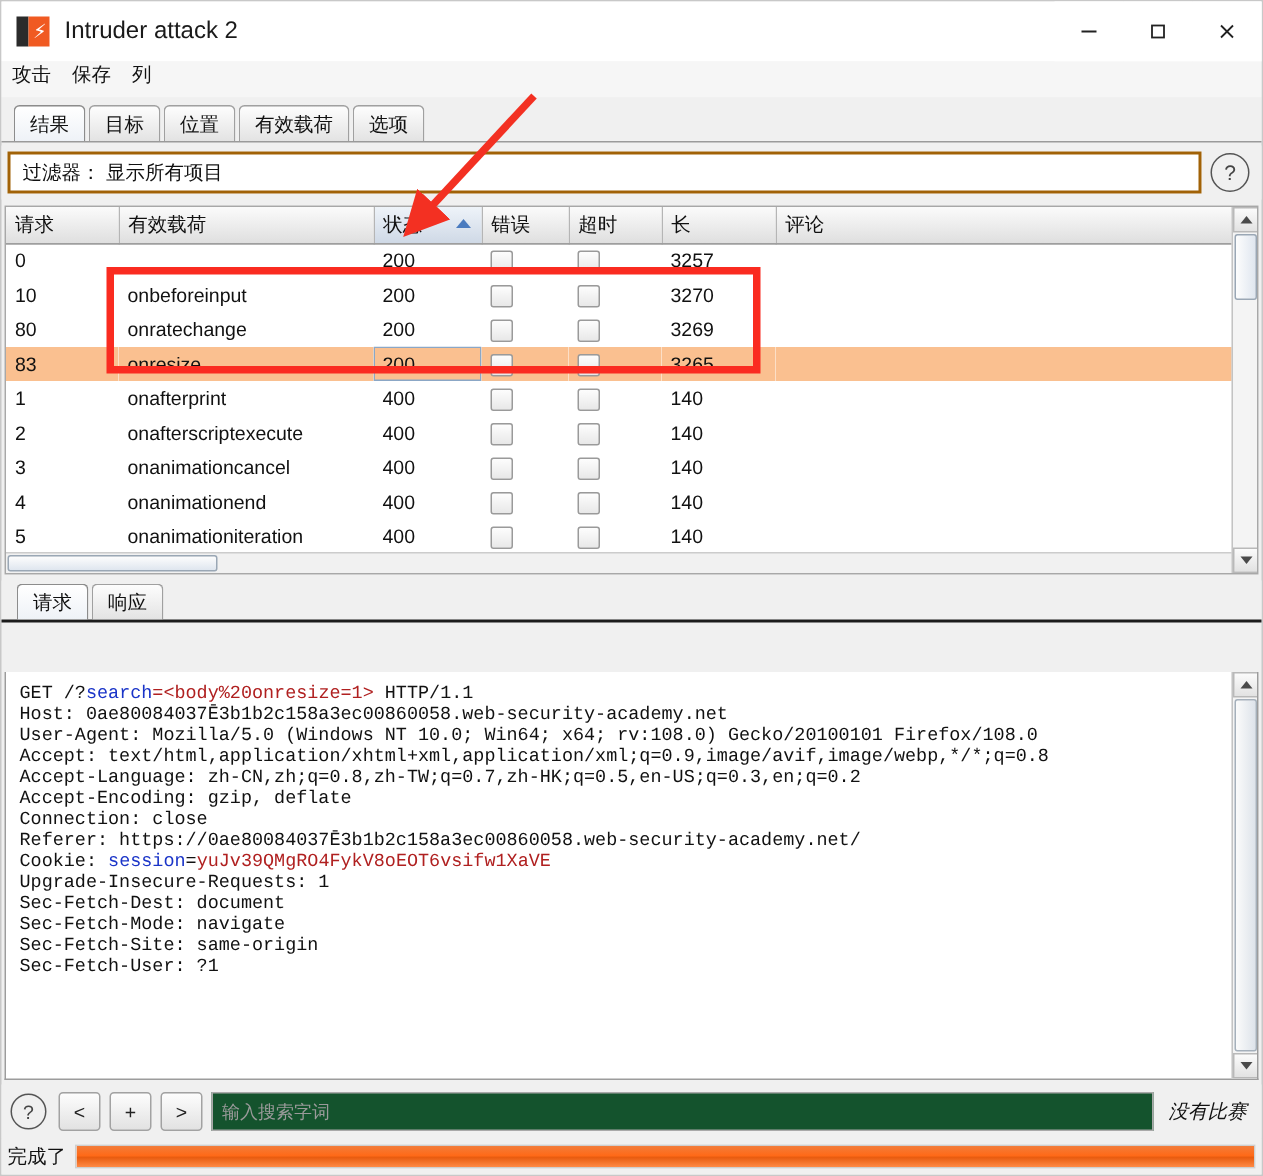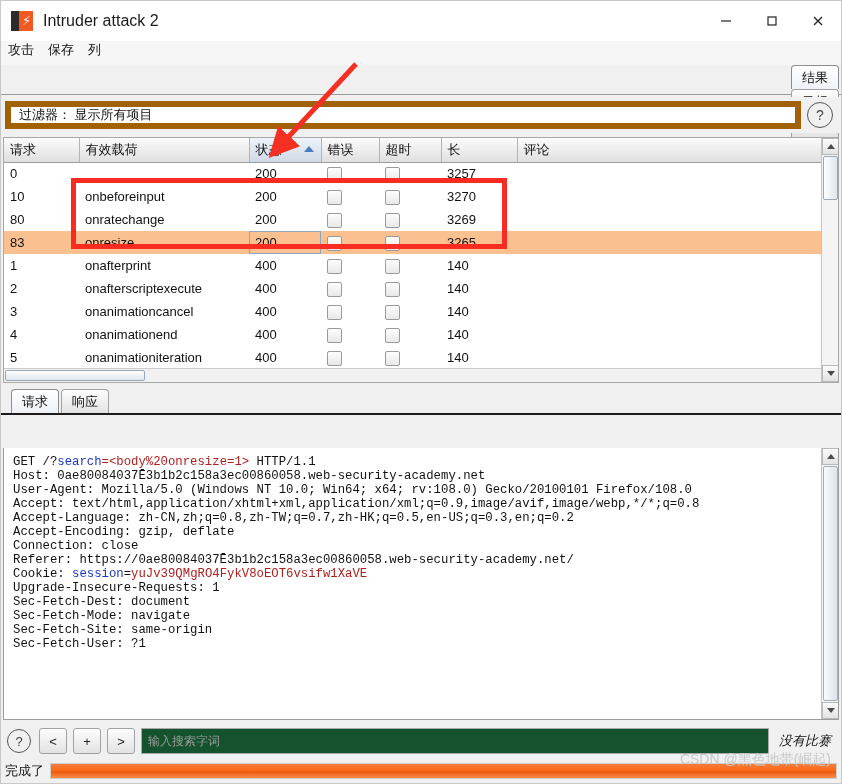--- a/index.html
+++ b/index.html
@@ -22,32 +22,32 @@
   .win-btns{margin-left:auto;display:flex;height:40px;}
   .win-btn{width:46px;height:40px;display:flex;align-items:center;justify-content:center;font-size:15px;color:#222;background:#fff;}
   .win-btn.close{margin-right:0;}
   .win-btn svg{display:block;}
 
   
   .menubar{position:absolute;left:0;top:40px;width:840px;height:24px;background:#f6f6f6;display:flex;align-items:flex-start;}
   .menu-item{padding:0 7px;font-size:13px;color:#111;}
 
   
-  .tabstrip{position:absolute;left:0;top:64px;width:840px;height:30px;background:#f0f0f0;display:flex;align-items:flex-end;padding-left:8px;box-sizing:border-box;border-bottom:1px solid #9a9a9a;flex-direction:column;}
+  .tabstrip{position:absolute;left:0;top:64px;width:840px;height:30px;background:#f0f0f0;display:flex;align-items:flex-end;padding-left:8px;box-sizing:border-box;border-bottom:1px solid #9a9a9a;}
   .tab{
     height:24px;line-height:24px;padding:0 10px;margin-right:2px;
     background:linear-gradient(to bottom,#fdfdfd,#e3e3e3);
     border:1px solid #a0a0a0;border-bottom:none;
     border-radius:4px 4px 0 0;font-size:13px;color:#111;box-sizing:border-box;
   }
   .tab.active{background:linear-gradient(to bottom,#ffffff,#eef2f7);border-color:#8c8c8c;font-weight:normal;position:relative;z-index:3;}
 
   
   .filterbar{position:absolute;left:0;top:96px;width:840px;height:36px;background:#f0f0f0;display:flex;align-items:center;box-sizing:border-box;padding:0 4px;}
-  .filter-box{flex:1;height:28px;background:#fff;border:6px solid #a16207;display:flex;align-items:center;padding-left:8px;box-sizing:border-box;font-size:13px;color:#111;}
+  .filter-box{flex:1;height:28px;background:#fff;border:2px solid #a16207;display:flex;align-items:center;padding-left:8px;box-sizing:border-box;font-size:13px;color:#111;}
   .help-circle{width:24px;height:24px;border:1.5px solid #555;border-radius:50%;margin-left:6px;margin-right:4px;display:flex;align-items:center;justify-content:center;font-size:14px;color:#444;}
 
   
   .tablewrap{position:absolute;left:2px;top:136px;width:836px;height:246px;background:#fff;border:1px solid #a8a8a8;box-sizing:border-box;overflow:hidden;}
   table.results{border-collapse:collapse;width:818px;table-layout:fixed;}
   table.results th{
     height:24px;background:linear-gradient(to bottom,#fbfbfb,#dfdfdf);
     border-right:1px solid #b5b5b5;border-bottom:1px solid #9e9e9e;
     font-weight:normal;font-size:13px;text-align:left;padding:0 0 0 6px;color:#111;box-sizing:border-box;
     position:relative;
@@ -336,21 +336,20 @@
     <div class="sb-status">没有比赛</div>
   </div>
 
   <div class="statusbar">
     <span class="status-label">完成了</span>
     <span class="progress-outer">
       <span class="progress-fill" style="width: 100%;"></span>
     </span>
   </div>
 
-  <div class="watermark">CSDN @黑色地带(崛起)</div>
 
   <div class="annot-rect"></div>
   <svg class="annot-arrow" viewBox="0 0 110 105">
     <defs>
       <marker id="ah" markerWidth="6" markerHeight="6" refX="3" refY="3" orient="auto">
         <path d="M0,0 L6,3 L0,6 z" fill="#f33022"></path>
       </marker>
     </defs>
     <line x1="100" y1="5" x2="23" y2="88" stroke="#f33022" stroke-width="5" marker-end="url(#ah)"></line>
   </svg>

